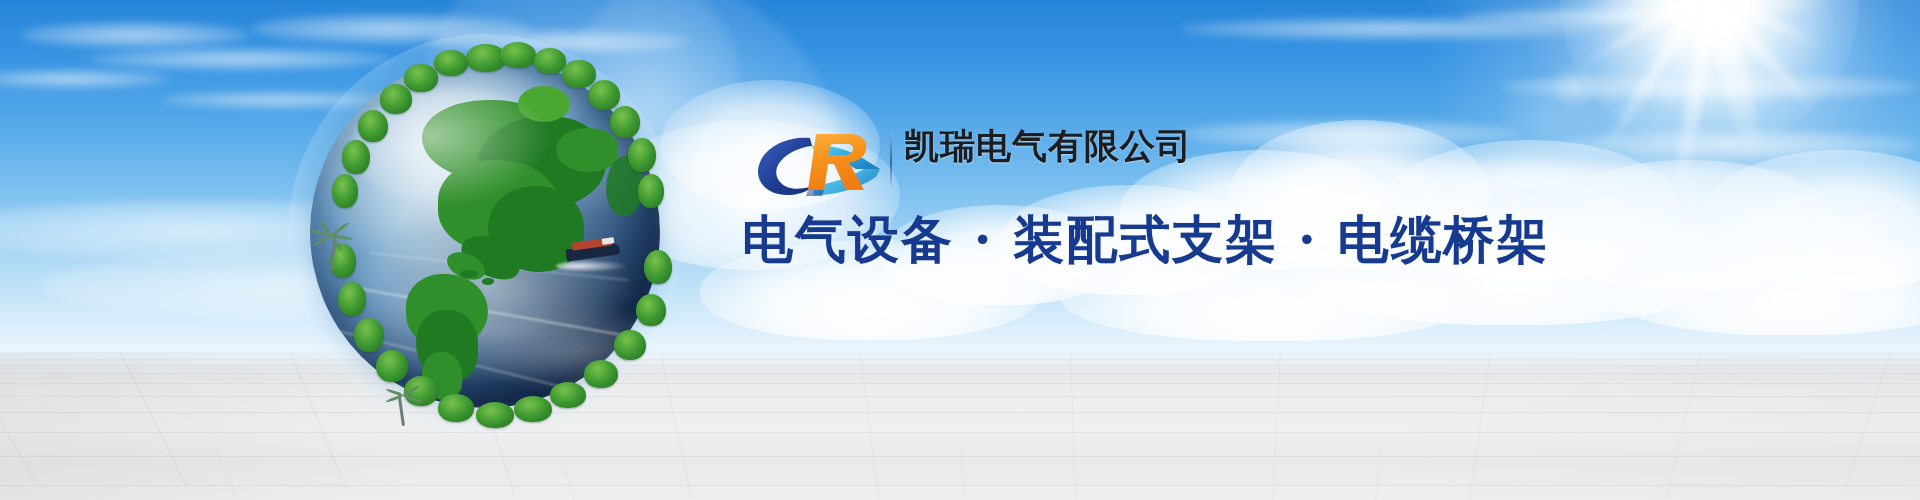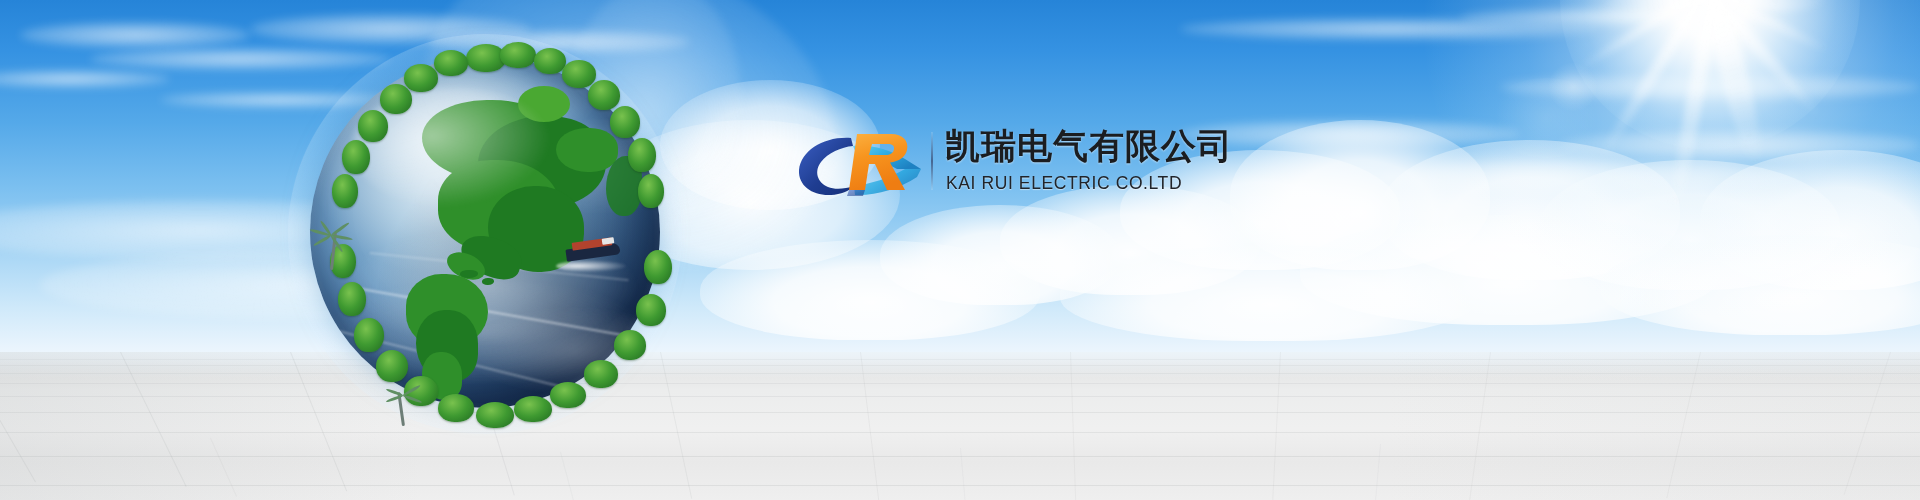--- a/index.html
+++ b/index.html
@@ -159,21 +159,21 @@
     background:radial-gradient(ellipse at 40% 40%,rgba(255,255,255,.55),rgba(255,255,255,0) 70%);
     filter:blur(3px);pointer-events:none;
   }
   .globe-glow{
     position:absolute;left:0px;top:-4px;width:394px;height:400px;border-radius:50%;
     background:radial-gradient(circle at 50% 50%,rgba(255,255,255,0) 60%,rgba(225,242,255,.35) 78%,rgba(225,242,255,0) 92%);
     pointer-events:none;
   }
 
   
-  .logo-block{ position:absolute;left:793px;top:120px;width:700px;height:250px; }
+  .logo-block{ position:absolute;left:752px;top:120px;width:700px;height:250px; }
   .logo-mark{ position:absolute;left:0px;top:8px;width:132px;height:72px; }
   .logo-divider{
     position:absolute;left:138px;top:12px;width:2px;height:58px;
     background:linear-gradient(to bottom,rgba(255,255,255,.15),rgba(55,75,115,.75),rgba(255,255,255,.15));
   }
   .co-cn{
     position:absolute;left:152px;top:6px;
     font-family:"DejaVu Sans","Liberation Sans",sans-serif;
     font-size:35px;line-height:40px;font-weight:700;color:#1b1d20;
     letter-spacing:1px;white-space:nowrap;
@@ -415,18 +415,18 @@
                  L112 62 L94 62 L82 36 L76 36 L72 62 L56 62 Z
                  M79 16 L76 27 L93 27 C98 27 100.5 24.5 101 21 C101.5 17.5 99 16 95 16 Z" fill="url(#gOr)"></path>
 
         <path d="M56 62 L72 62 L70 68 L54 68 Z" fill="url(#gDark)" opacity="0.55"></path>
       </svg>
     </div>
 
     <div class="logo-divider"></div>
 
     <div class="co-cn">凯瑞电气有限公司</div>
-    <div class="co-en">KAI RUI ELECTRIC CO.LTD</div>
-
+
+    <div class="tagline">电气设备 · 装配式支架 · 电缆桥架</div>
 
   </div>
 
 </div>
 
 </body></html>

